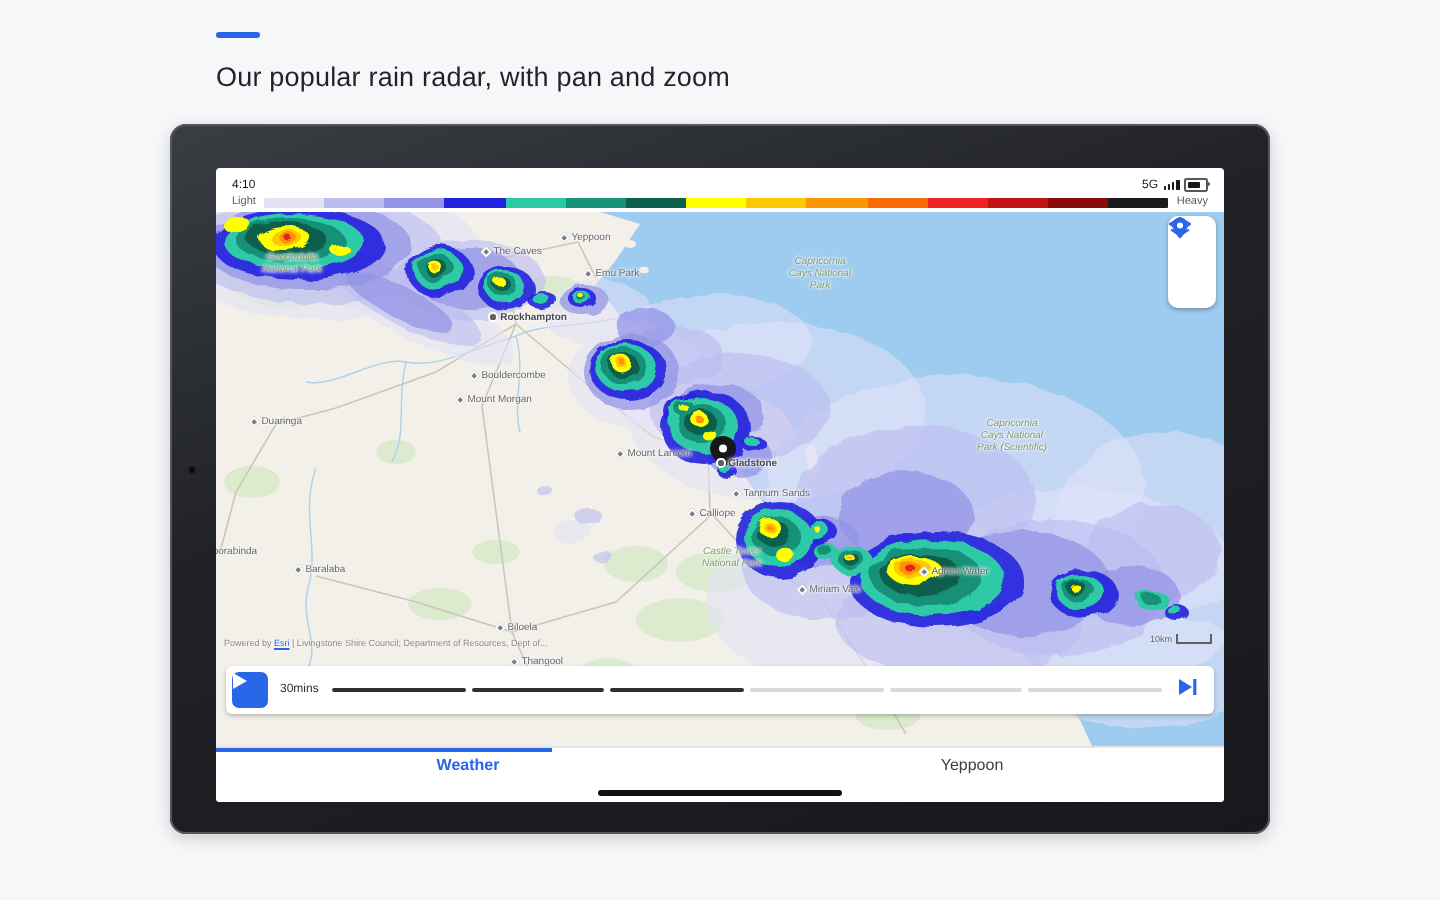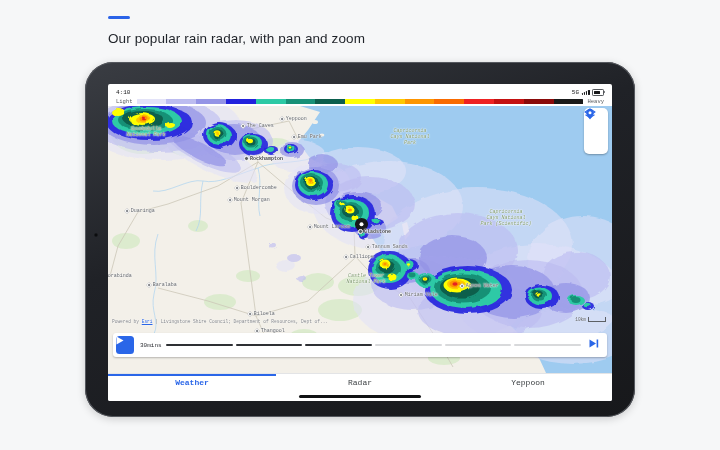--- a/index.html
+++ b/index.html
@@ -3,23 +3,23 @@
 <meta charset="utf-8">
 <style>
   html,body{margin:0;padding:0;background:#f6f7f8;font-family:"Liberation Sans",sans-serif;}
   .stage{position:relative;width:720px;height:430px;background:#f6f7f8;overflow:hidden;}
 
   
   .hdr-dash{position:absolute;left:108px;top:16px;width:22px;height:3px;border-radius:2px;}
   .hdr-title{position:absolute;left:108px;top:31px;font-size:13.5px;color:#1f2329;letter-spacing:.1px;}
 
   
-  .tablet{position:absolute;left:85px;top:62px;width:550px;height:355px;border-radius:28px;
+  .tablet{position:absolute;left:85px;top:62px;width:550px;height:355px;border-radius:8px;
     background:linear-gradient(160deg,#3a3d43 0%,#202227 40%,#17181b 100%);
-    box-shadow:inset 0 0 0 1px #55585e, 0 2px 8px rgba(0,0,0,.18);font-family:Liberation Mono, monospace;}
+    box-shadow:inset 0 0 0 1px #55585e, 0 2px 8px rgba(0,0,0,.18);}
   .cam{position:absolute;left:9px;top:171px;width:4px;height:4px;border-radius:50%;background:#0a0b0d;box-shadow:inset 0 0 1px #3c4046;}
   .screen{position:absolute;left:23px;top:22px;width:504px;height:317px;background:#ffffff;border-radius:2px;overflow:hidden;}
 
   
   .statusbar{position:absolute;top:0;left:0;right:0;height:12px;display:flex;justify-content:space-between;align-items:flex-end;padding:2px 8px 0 8px;box-sizing:border-box;font-size:6px;color:#17181a;}
   .sb-right{display:flex;align-items:center;gap:2.5px;}
   .sig{display:flex;align-items:flex-end;gap:.8px;height:5px;}
   .sig i{display:block;width:1.4px;background:#17181a;border-radius:.4px;}
   .batt{width:10px;height:5px;border:.7px solid #55585c;border-radius:1.2px;position:relative;}
   .batt::after{content:"";position:absolute;left:.6px;top:.6px;bottom:.6px;width:6px;background:#17181a;border-radius:.5px;}
@@ -397,21 +397,20 @@
                 <rect x="7.6" y="0.5" width="1.6" height="8" fill="#2a66e8"></rect>
             </svg>
           </div>
         </div>
       </div>
 
       <div class="tabbar">
         <div class="tab-indicator" style="background: rgb(42, 102, 232);"></div>
         <div class="tabs" id="tabs">
             <div class="tab active" style="color: rgb(42, 102, 232);">Weather</div>
-            <div class="tab">Radar</div>
             <div class="tab">Yeppoon</div>
           </div>
         <div class="homebar"></div>
       </div>
 
     </div>
   </div>
 </div>
 
 </body></html>

